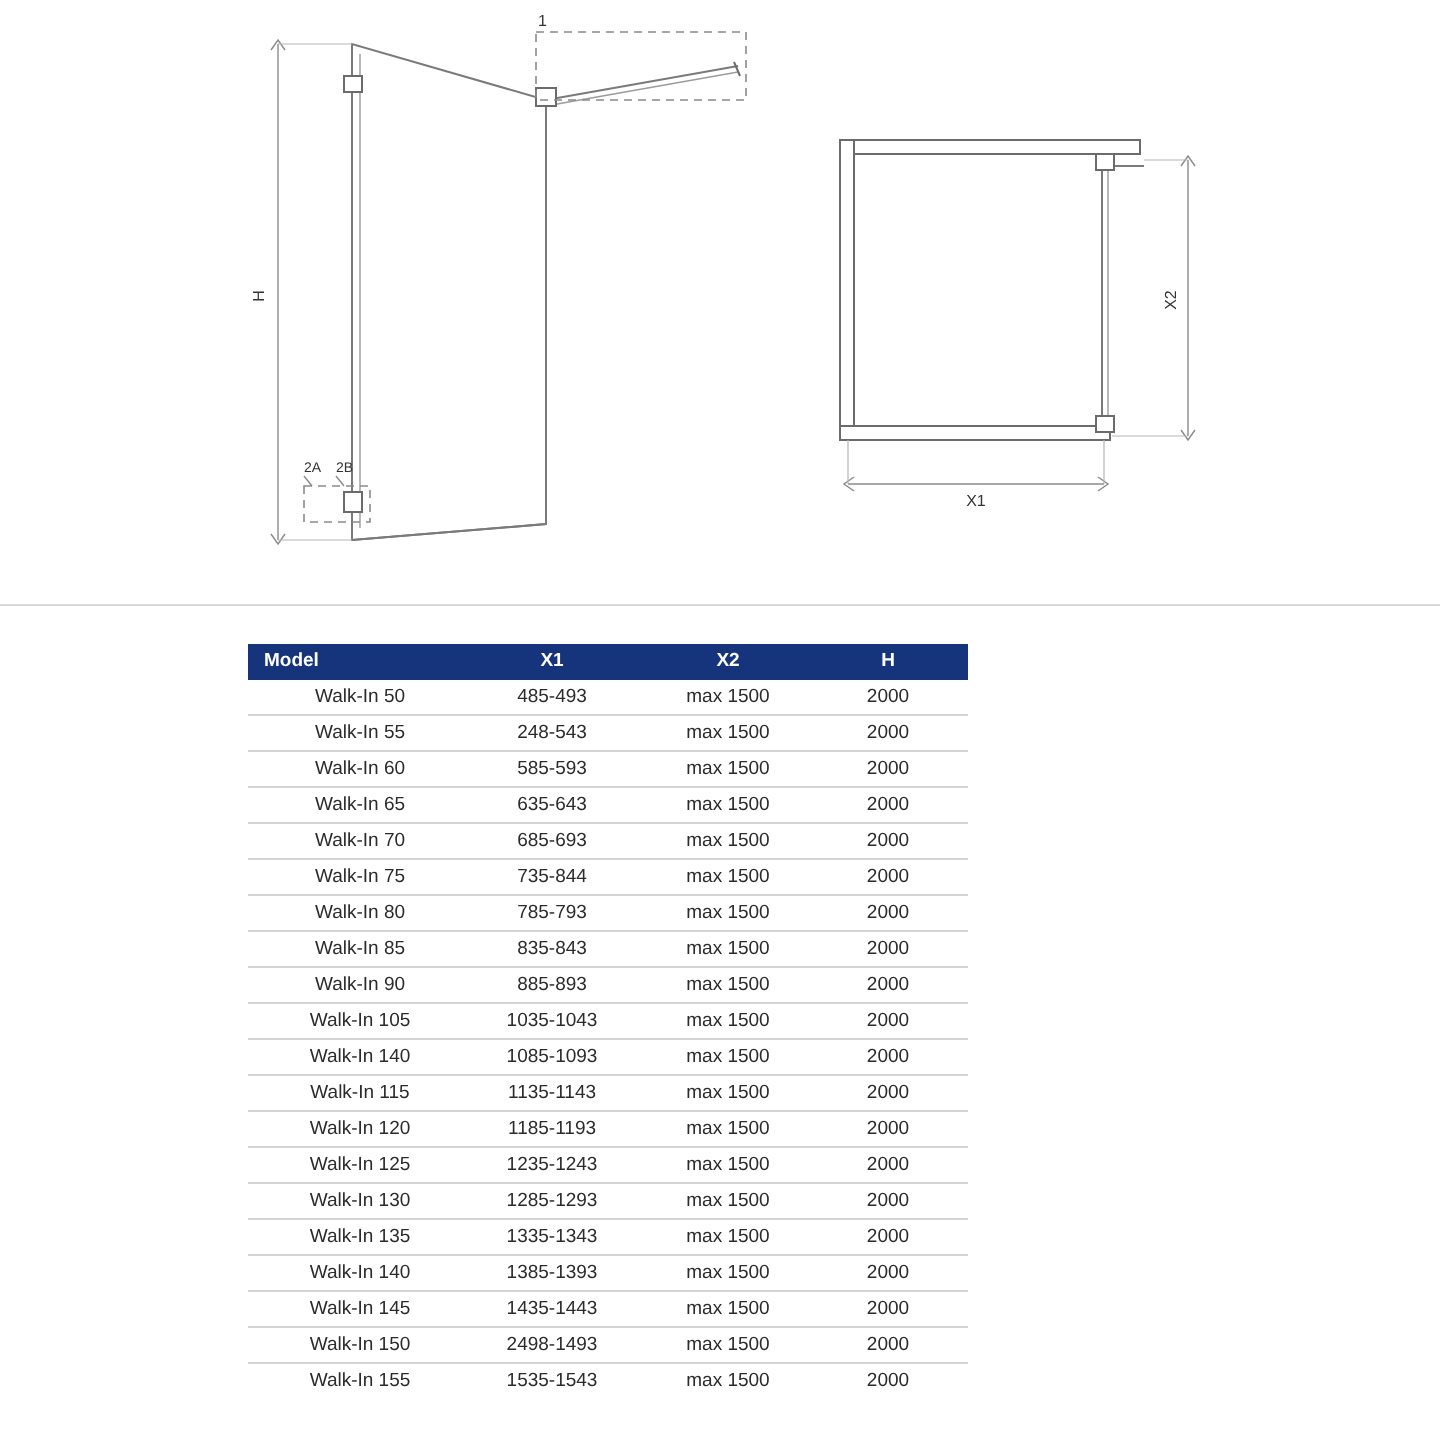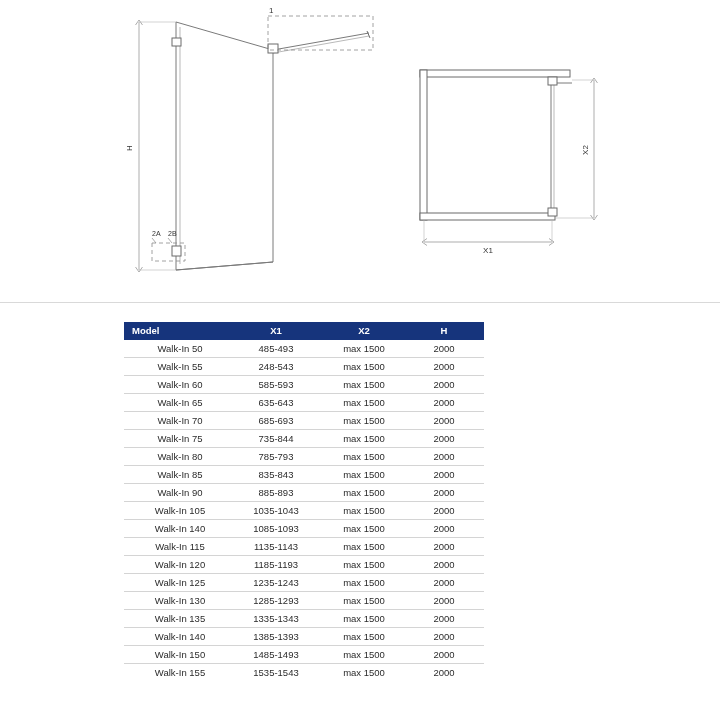--- a/index.html
+++ b/index.html
@@ -237,22 +237,28 @@
           <td>max 1500</td>
           <td>2000</td>
         </tr>
         <tr>
           <td class="first">Walk-In 140</td>
           <td>1385-1393</td>
           <td>max 1500</td>
           <td>2000</td>
         </tr>
         <tr>
+          <td class="first">Walk-In 145</td>
+          <td>1435-1443</td>
+          <td>max 1500</td>
+          <td>2000</td>
+        </tr>
+        <tr>
           <td class="first">Walk-In 150</td>
-          <td>1485-1493</td>
+          <td>2498-1493</td>
           <td>max 1500</td>
           <td>2000</td>
         </tr>
         <tr>
           <td class="first">Walk-In 155</td>
           <td>1535-1543</td>
           <td>max 1500</td>
           <td>2000</td>
         </tr>
       </tbody>

